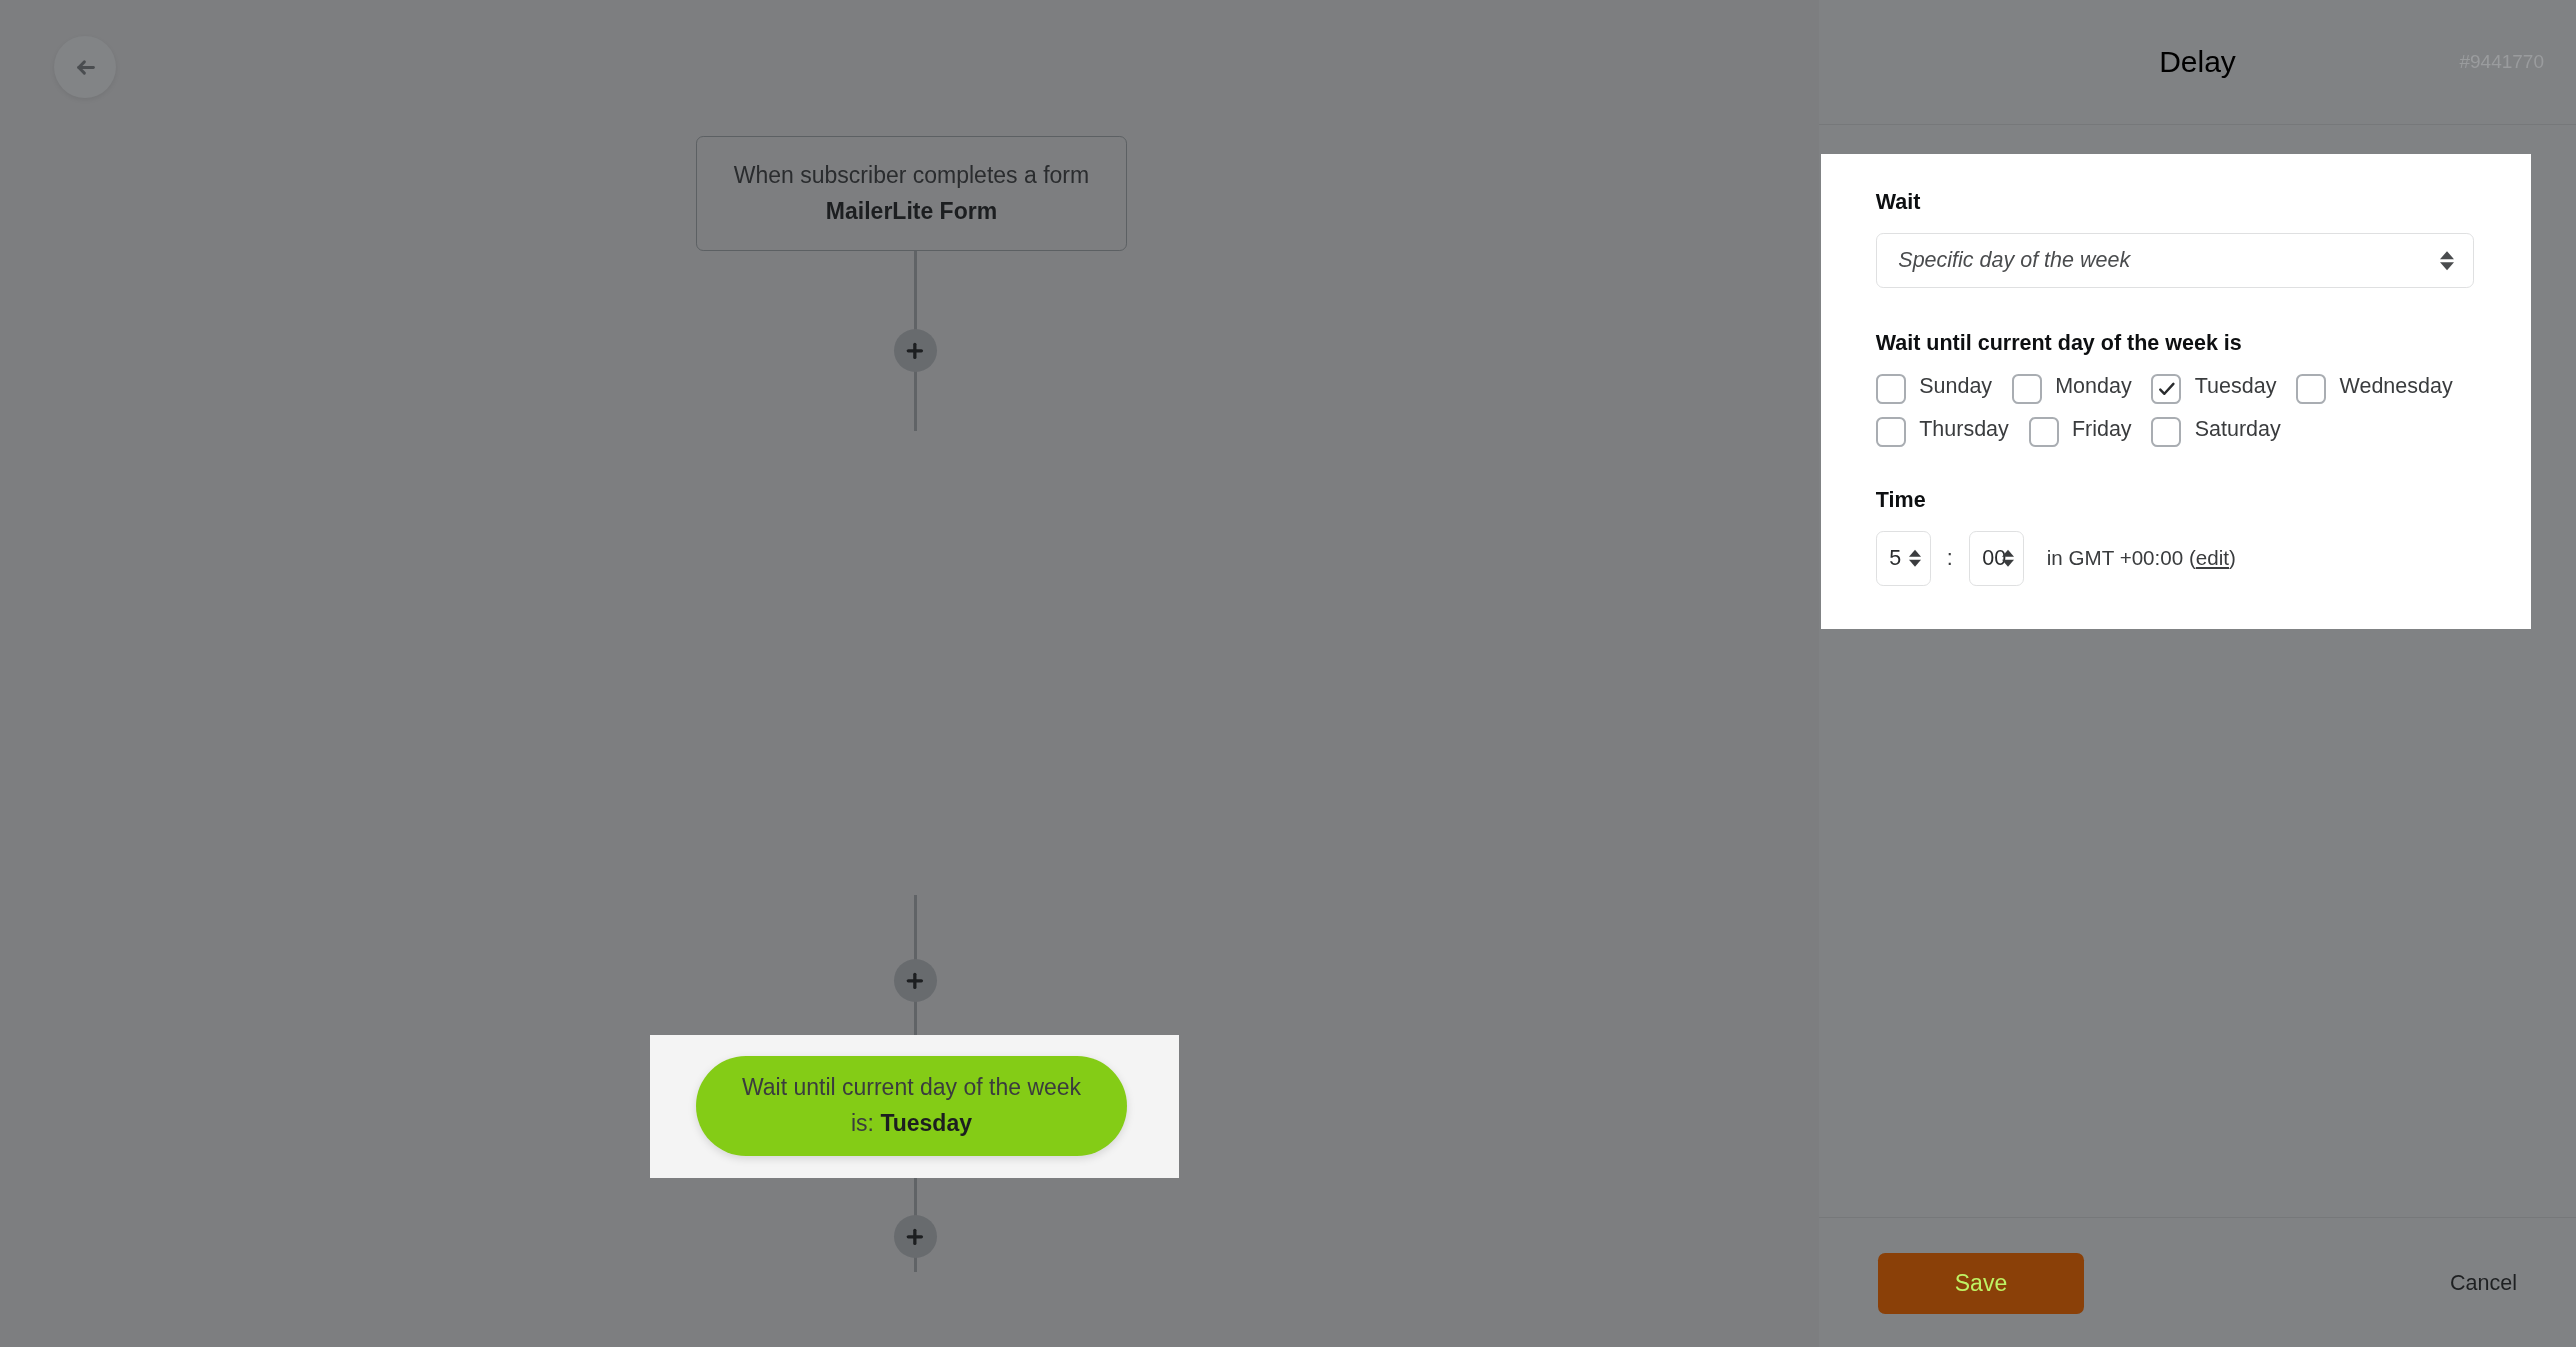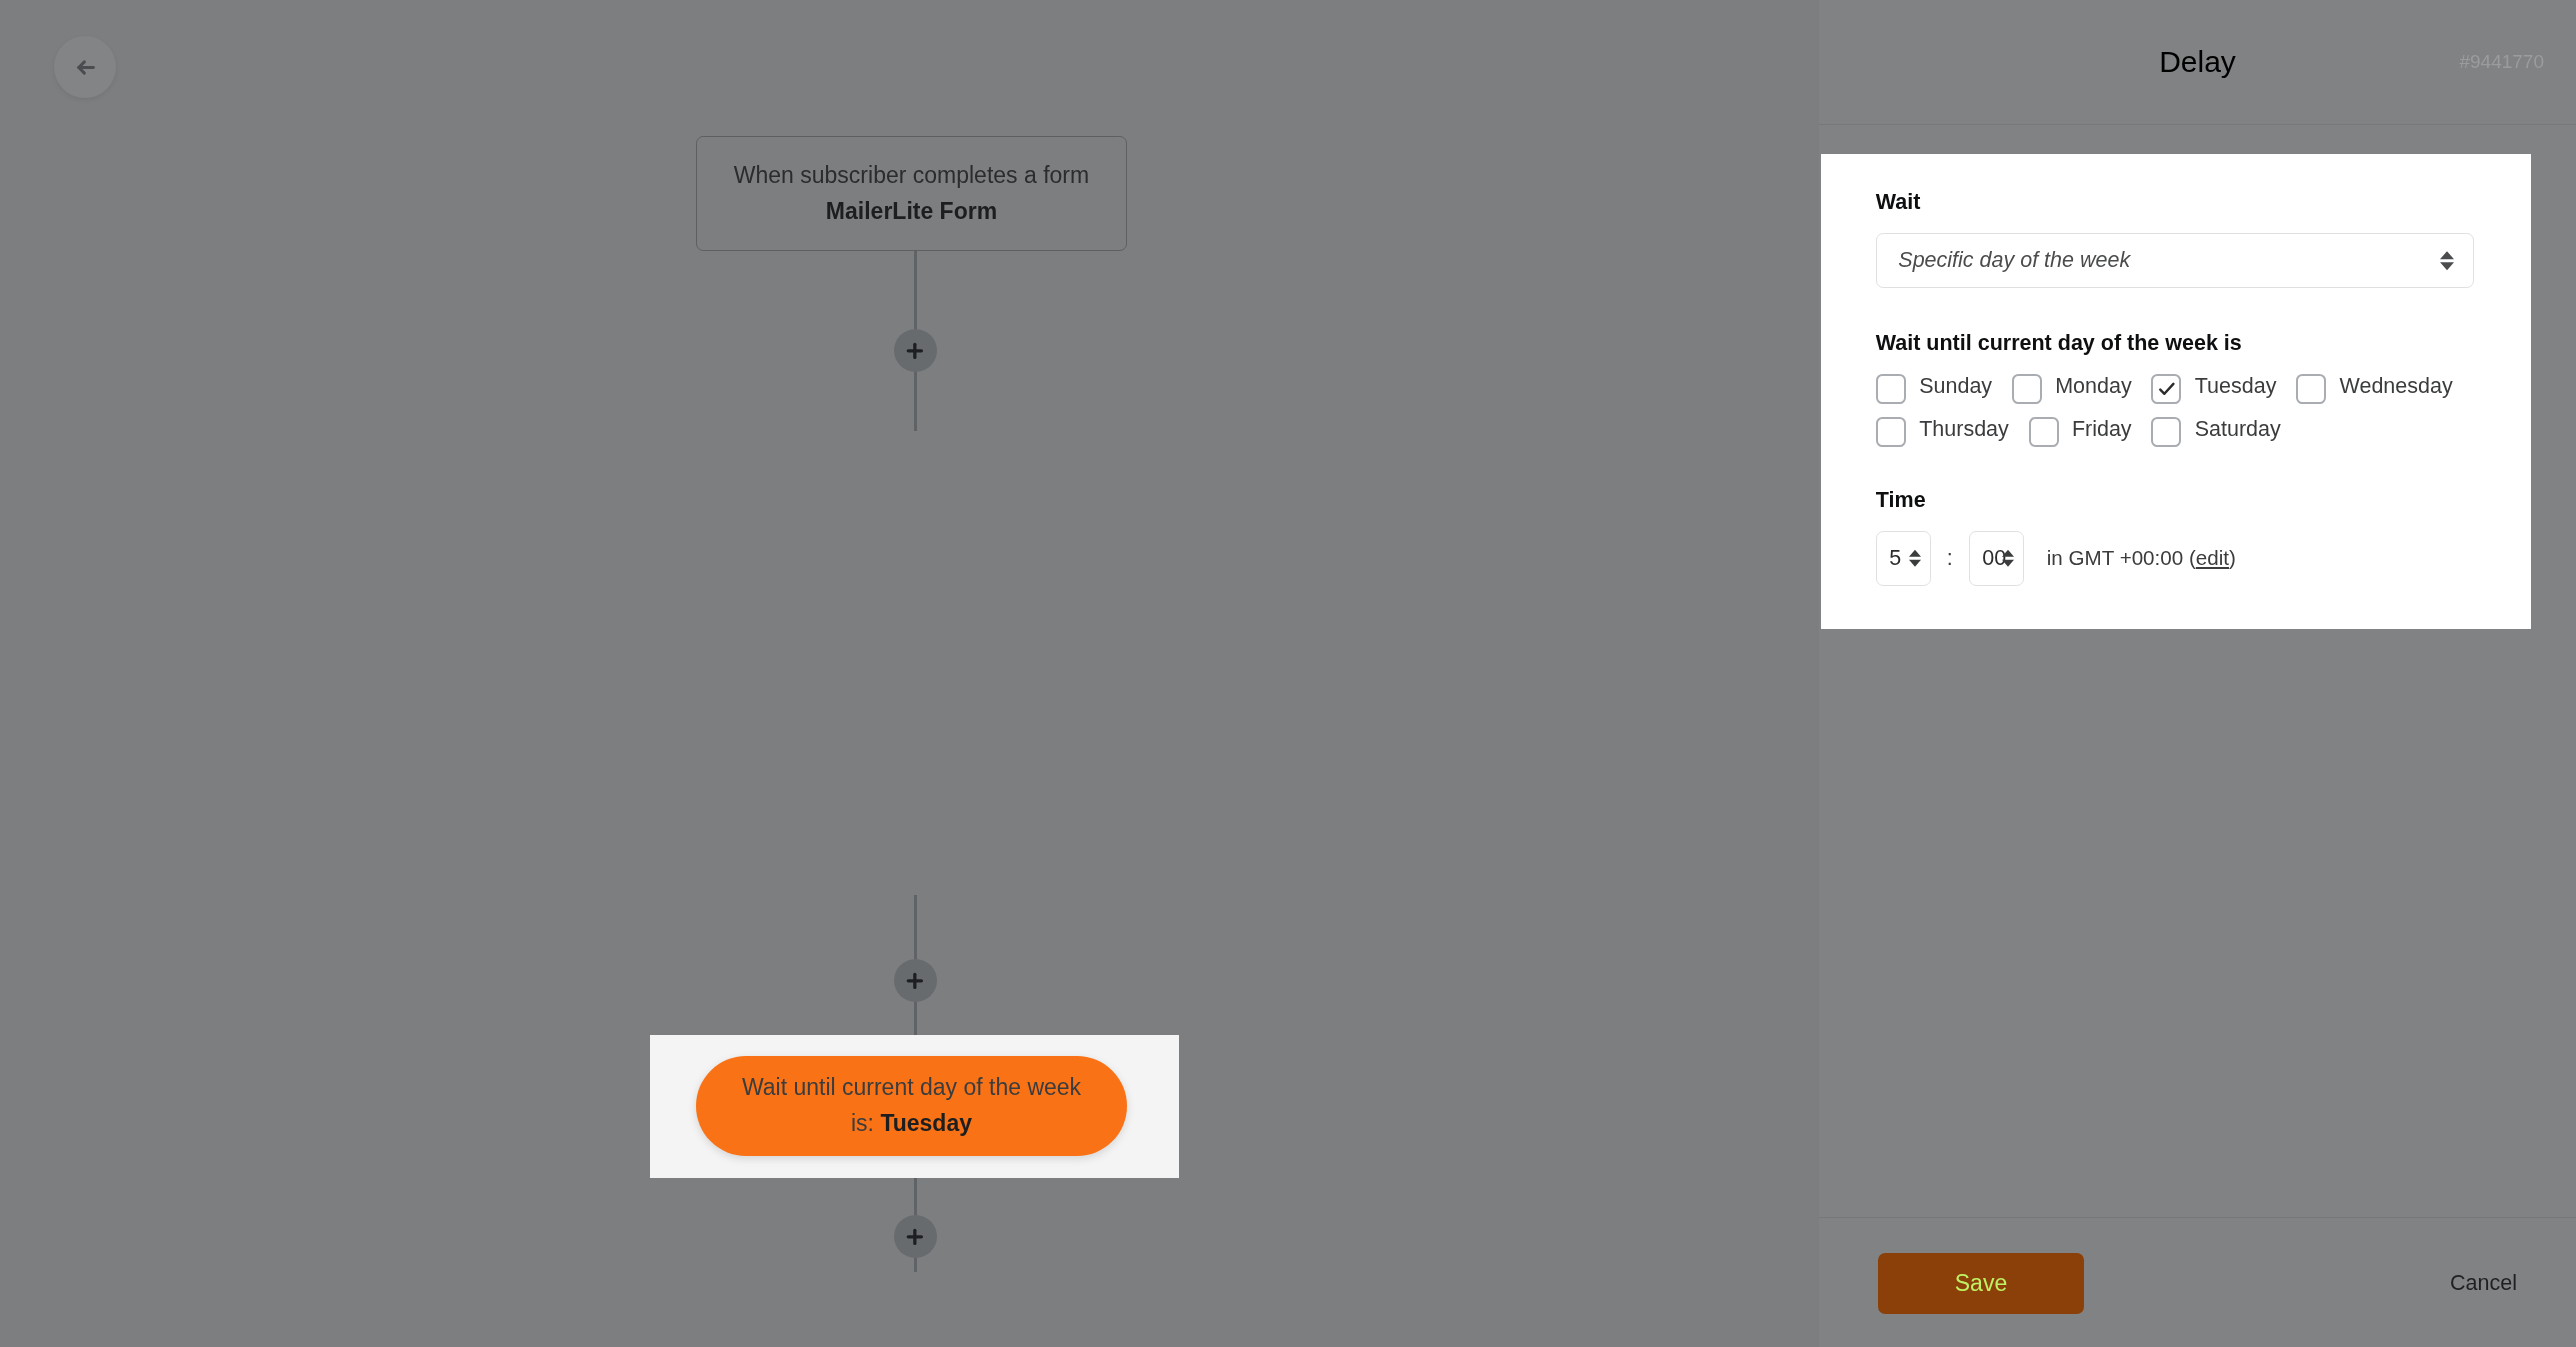--- a/index.html
+++ b/index.html
@@ -124,21 +124,21 @@
   .delay-highlight {
     position: absolute;
     left: 650px; top: 1035px;
     width: 529px; height: 143px;
     background: #f4f4f4;
   }
   .node-delay {
     position: absolute;
     left: 696px; top: 1056px;
     width: 431px; height: 100px;
-    background: #f97316;
+    background: #84cc16;
     border-radius: 50px;
     box-shadow: 0 2.7px 9px rgba(0,0,0,0.13);
     display: flex;
     align-items: center;
     justify-content: center;
     text-align: center;
     padding: 0 36px;
     font-size: 23px;
     line-height: 1.55;
     color: #3a3c3e;

